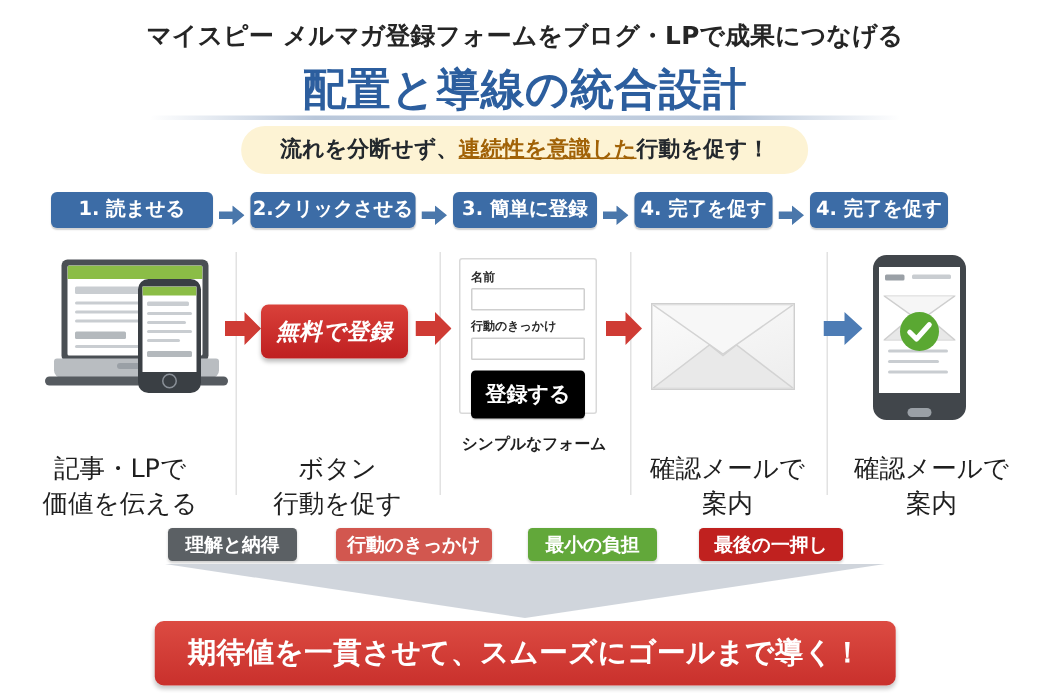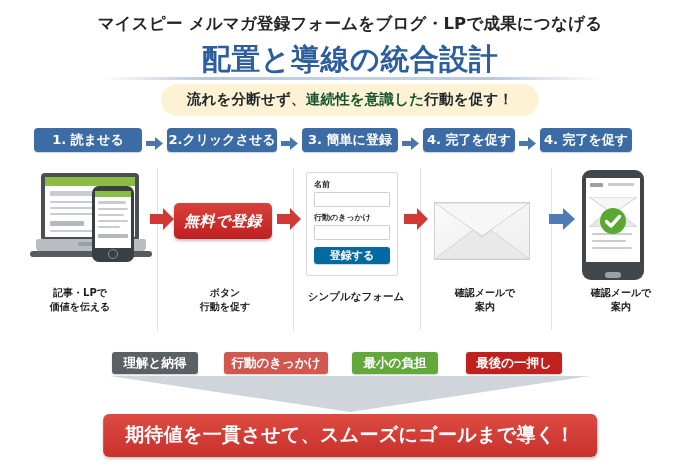--- a/index.html
+++ b/index.html
@@ -26,21 +26,21 @@
     position:absolute;left:100px;top:77px;width:500px;height:3px;
     background:linear-gradient(to right,rgba(200,212,228,0),#b9c7da 22%,#c6d2e2 50%,#b9c7da 78%,rgba(200,212,228,0));
     border-radius:2px;
   }
   .pill{
     position:absolute;left:50%;transform:translateX(-50%);top:84px;
     background:#fdf3d4;border-radius:16px;
     padding:6px 26px 7px;white-space:nowrap;
     font-size:14.5px;font-weight:700;color:#23282d;letter-spacing:.2px;
   }
-  .pill .hot{color:#14532d;}
+  .pill .hot{color:#a16207;text-decoration:underline;}
 
   
   .steps{position:absolute;left:0;top:128px;width:700px;height:30px;}
   .step{
     position:absolute;top:0;height:24px;line-height:24px;
     background:#3c6ca6;color:#fff;border-radius:4px;
     font-size:13px;font-weight:700;text-align:center;
     box-shadow:0 1px 1px rgba(0,0,0,.18);
     white-space:nowrap;
   }
@@ -101,22 +101,22 @@
   .form{
     position:absolute;left:306px;top:172px;width:92px;height:104px;
     background:#fff;border:1px solid #d9d9d9;border-radius:2px;
     box-sizing:border-box;padding:8px 7px;
   }
   .flabel{font-size:8px;font-weight:700;color:#2b2b2b;margin-bottom:3px;line-height:1;}
   .finput{
     height:13px;border:1px solid #cfcfcf;background:#fff;border-radius:1px;margin-bottom:7px;
   }
   .fbtn{
-    height:17px;background:#0369a1;border-radius:3px;color:#fff;
-    font-size:11px;font-weight:700;display:flex;align-items:center;justify-content:center;
+    height:32px;background:#000000;border-radius:3px;color:#fff;
+    font-size:14px;font-weight:700;display:flex;align-items:center;justify-content:center;
     box-shadow:0 1px 1px rgba(0,0,0,.18);
   }
 
   
   .env{
     position:absolute;left:434px;top:202px;width:96px;height:58px;
     background:linear-gradient(160deg,#fbfbfb,#ededed);
     border:1px solid #cfcfcf;box-sizing:border-box;
   }
 
@@ -132,22 +132,22 @@
   }
   .check-badge{
     position:absolute;left:50%;top:30px;transform:translateX(-50%);
     width:26px;height:26px;border-radius:50%;background:#5aa832;
     z-index:3;
   }
 
   
   .caps{position:absolute;left:0;top:286px;width:700px;height:50px;}
   .cap{
-    position:absolute;top:0;text-align:center;
-    font-size:10px;font-weight:700;color:#1f1f1f;line-height:1.35;
+    position:absolute;top:16px;text-align:center;
+    font-size:17px;font-weight:400;color:#1f1f1f;line-height:1.35;
   }
   .cap.sm{font-size:10.5px;font-weight:700;}
 
   
   .tags{position:absolute;left:0;top:352px;width:700px;height:26px;}
   .tag{
     position:absolute;top:0;height:22px;line-height:22px;
     border-radius:3px;color:#fff;font-size:12.5px;font-weight:700;
     text-align:center;white-space:nowrap;
     box-shadow:0 1px 2px rgba(0,0,0,.2);

